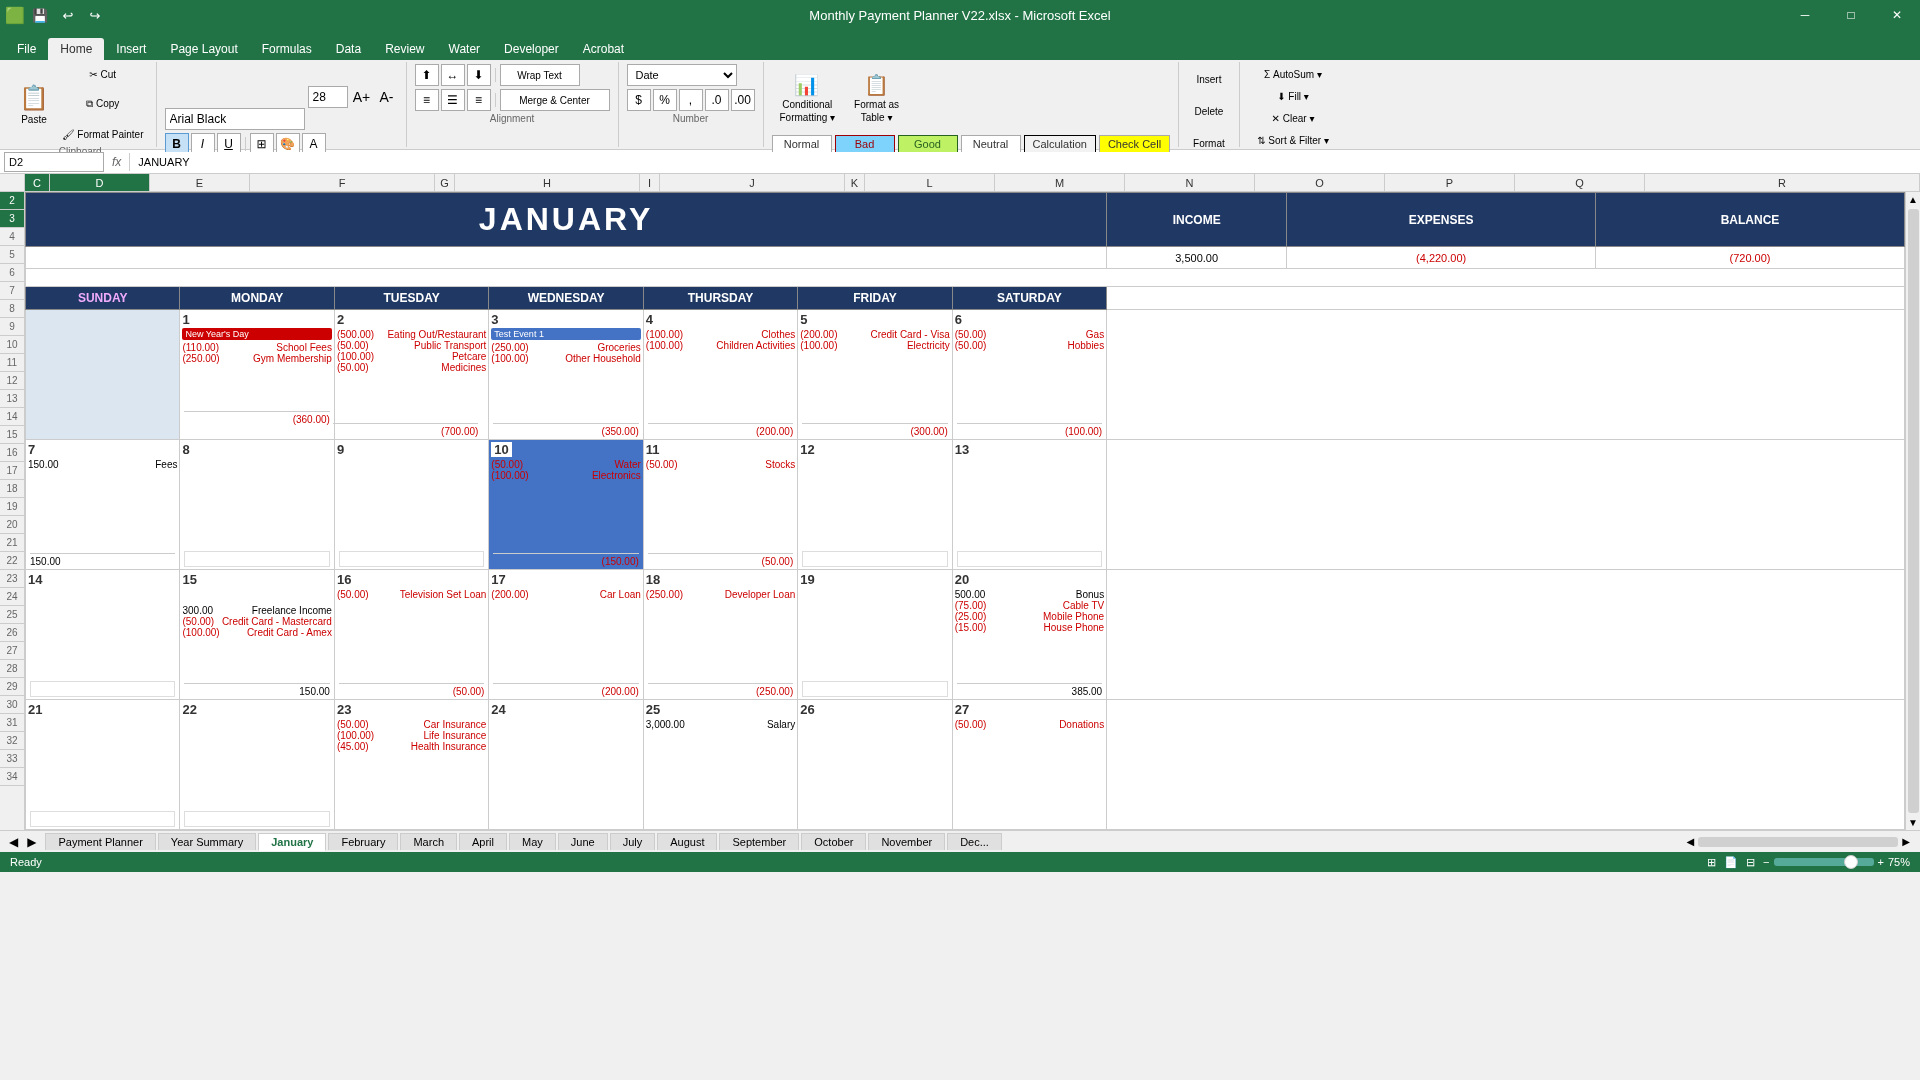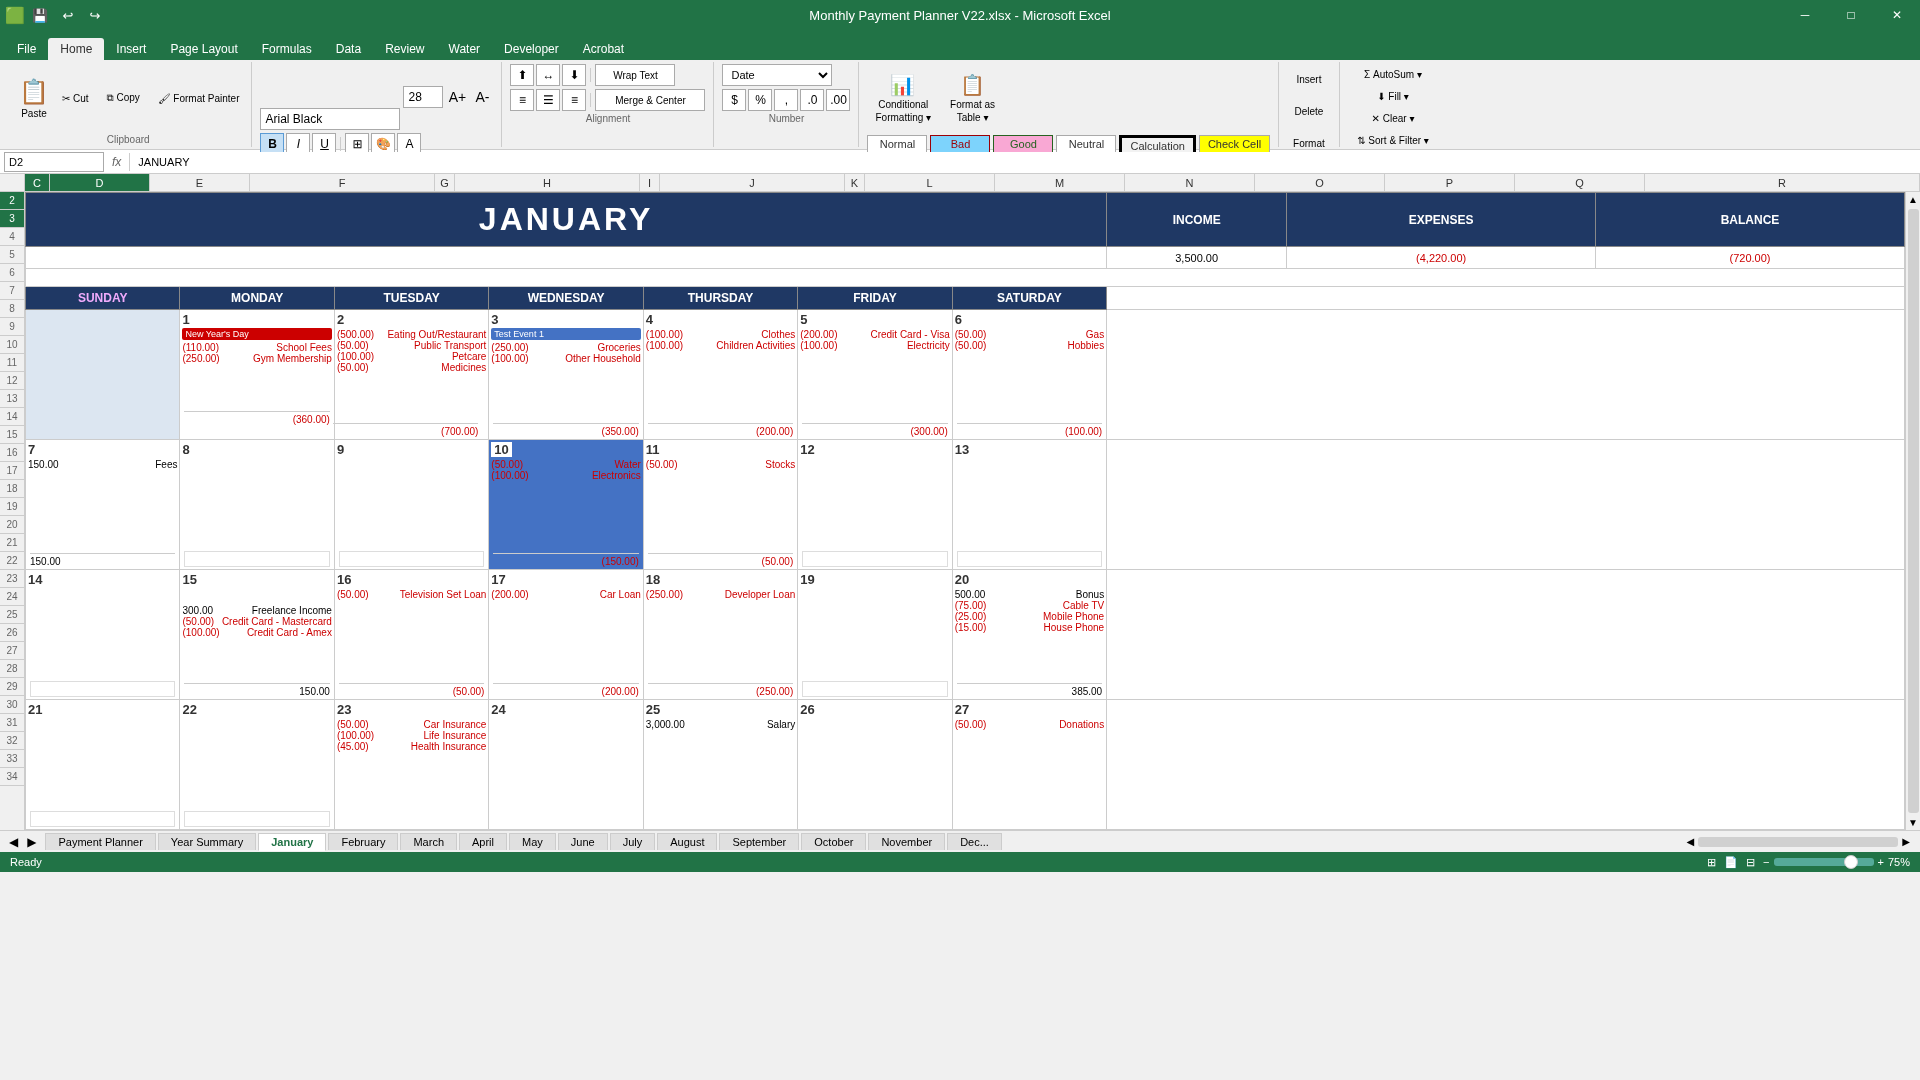--- a/index.html
+++ b/index.html
@@ -236,23 +236,23 @@
     .style-box {
       padding: 2px 8px;
       font-size: 11px;
       border: 1px solid #aaa;
       cursor: pointer;
       min-width: 60px;
       text-align: center;
     }
     .style-normal { background: white; color: #333; }
     .style-bad { background: #7dd3fc; color: #9c0006; border-color: #9c0006; }
-    .style-good { background: #f9a8d4; color: #276221; border-color: #276221; }
+    .style-good { background: #bef264; color: #276221; border-color: #276221; }
     .style-neutral { background: white; color: #333; }
-    .style-calculation { background: #f2f2f2; color: #333; border: 3px solid #000000; }
+    .style-calculation { background: #f2f2f2; color: #333; border: 1px solid #000000; }
     .style-check { background: #ffff00; color: #333; border: 1px solid #aaa; }
 
     .number-format-box {
       width: 110px;
       height: 22px;
       border: 1px solid #aaa;
       padding: 0 4px;
       font-size: 11px;
       background: white;
     }
@@ -338,21 +338,21 @@
 </div>
 
 <div class="ribbon">
 
   <div class="ribbon-group">
     <div class="ribbon-group-content">
       <div class="big-btn">
         <span class="big-btn-icon">📋</span>
         <span>Paste</span>
       </div>
-      <div style="display:flex;flex-direction:row;gap:10px;">
+      <div style="display:flex;flex-direction:column;gap:10px;">
         <div class="r-btn-sm">✂ Cut</div>
         <div class="r-btn-sm">⧉ Copy</div>
         <div class="r-btn-sm">🖌 Format Painter</div>
       </div>
     </div>
     <div class="ribbon-group-label">Clipboard</div>
   </div>
 
   <div class="ribbon-group">
     <div style="display:flex;flex-direction:column;gap:3px;">

